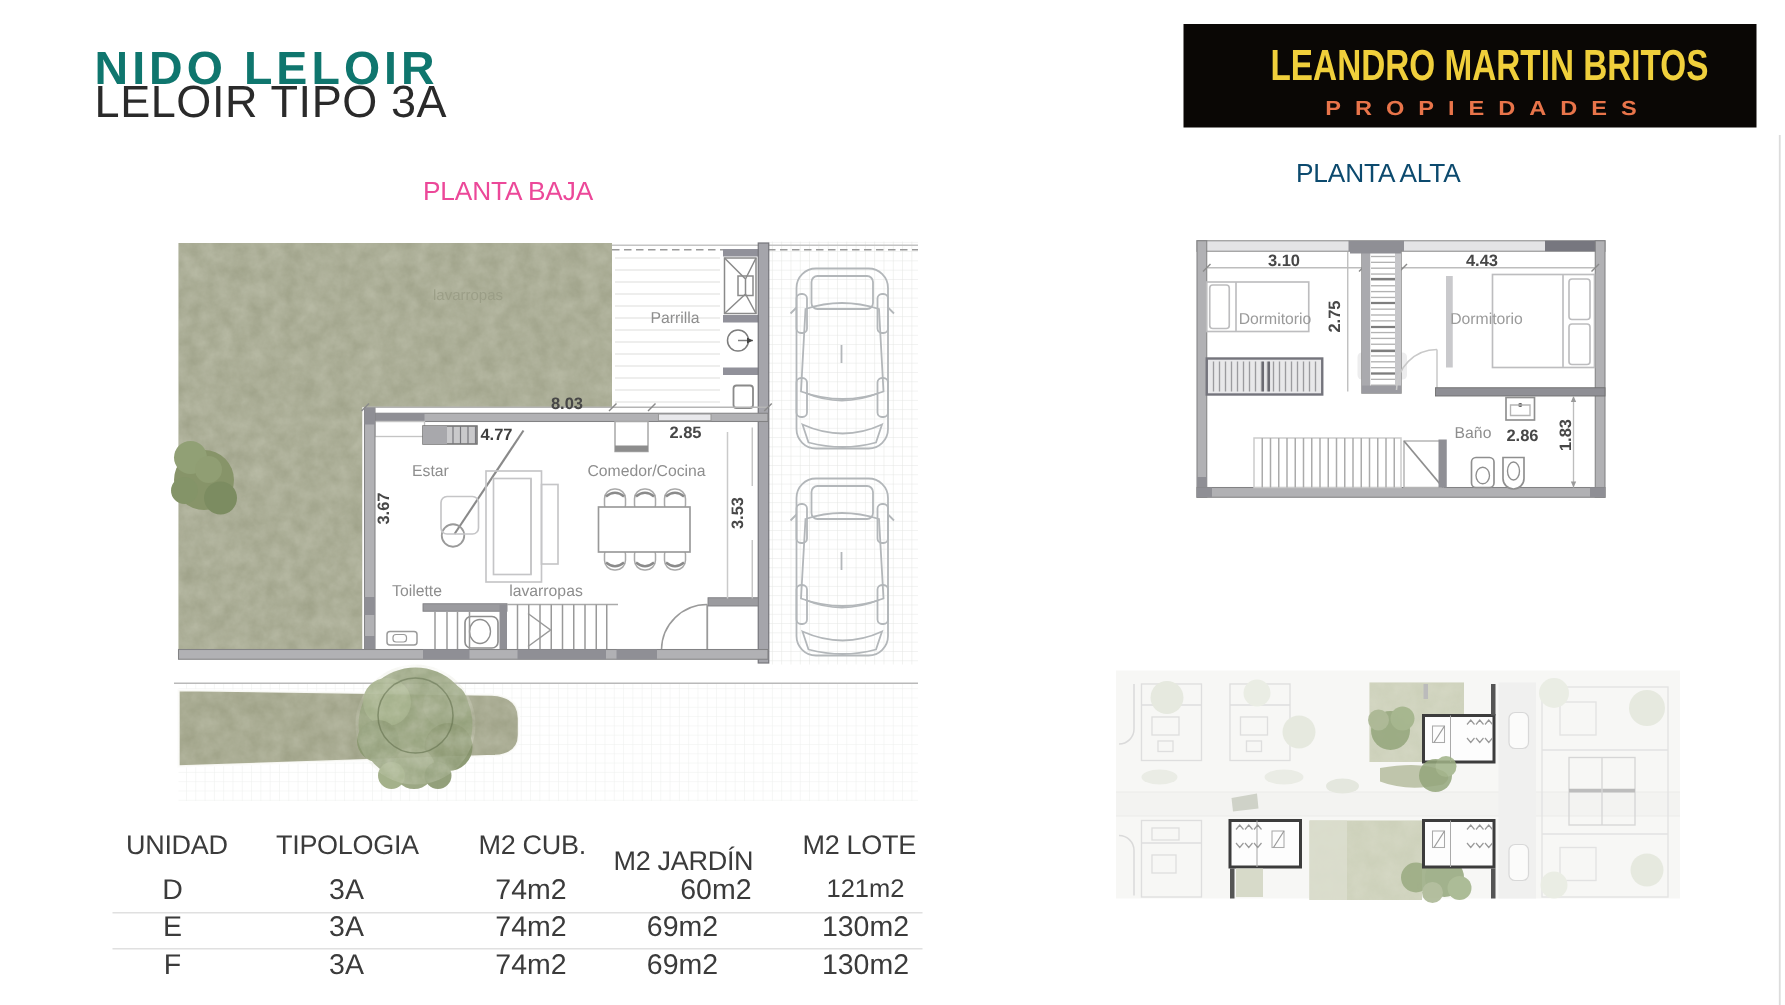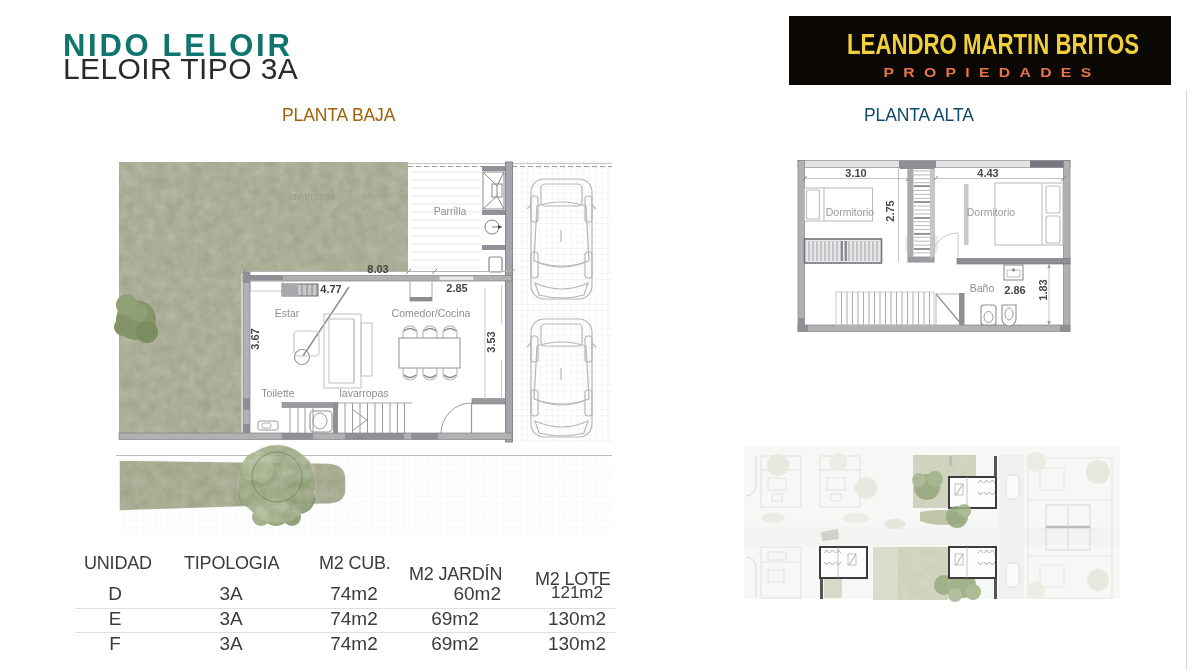--- a/index.html
+++ b/index.html
@@ -15,21 +15,21 @@
 <div class="abs" style="left:63px;top:52px;font-size:30px;font-weight:400;color:#2a2a2a;letter-spacing:0.4px;">LELOIR TIPO 3A</div>
 
 <div class="abs" style="left:789px;top:16px;width:382px;height:69px;background:#0a0705;"></div>
 <svg class="abs" style="left:789px;top:16px;" width="382" height="69" viewBox="0 0 382 69">
 
   <text x="204" y="37.5" text-anchor="middle" textLength="292" lengthAdjust="spacingAndGlyphs" font-family="Liberation Sans" font-weight="bold" font-size="29" fill="#f0cf3b">LEANDRO MARTIN BRITOS</text>
 
   <text x="203" y="60.5" text-anchor="middle" textLength="217" lengthAdjust="spacingAndGlyphs" font-family="Liberation Sans" font-weight="bold" font-size="13.5" letter-spacing="8" fill="#e8744a">PROPIEDADES</text>
 </svg>
 
-<div class="abs" style="left:282px;top:105px;font-size:17.5px;color:#a16207;letter-spacing:-0.1px;">PLANTA BAJA</div>
+<div class="abs" style="left:282px;top:117px;font-size:17.5px;color:#ec4899;letter-spacing:-0.1px;">PLANTA BAJA</div>
 
 <div class="abs" style="left:864px;top:105px;font-size:17.5px;color:#0c4a6e;letter-spacing:-0.1px;">PLANTA ALTA</div>
 
 <svg class="abs" style="left:0;top:0;" width="1190" height="670" viewBox="0 0 1190 670">
   <defs>
     <pattern id="grid" width="6.2" height="6.2" patternUnits="userSpaceOnUse">
       <path d="M6.2 0H0V6.2" fill="none" stroke="#e4e6e3" stroke-width="0.7"></path>
     </pattern>
     <pattern id="gridlight" width="6.2" height="6.2" patternUnits="userSpaceOnUse">
       <path d="M6.2 0H0V6.2" fill="none" stroke="#eef0ed" stroke-width="0.7"></path>
@@ -572,21 +572,21 @@
     <circle cx="1036" cy="590" r="9" fill="#eaede4"></circle>
   </g>
 </svg>
 
 <div class="abs" style="left:0px;top:548px;width:680px;color:#3b3b3b;">
 
   <div class="abs" style="left:84px;top:5px;font-size:18px;letter-spacing:-0.2px;">UNIDAD</div>
   <div class="abs" style="left:184px;top:5px;font-size:18px;letter-spacing:-0.2px;">TIPOLOGIA</div>
   <div class="abs" style="left:319px;top:5px;font-size:18px;letter-spacing:-0.2px;">M2 CUB.</div>
   <div class="abs" style="left:409px;top:16px;font-size:18px;letter-spacing:-0.2px;">M2 JARDÍN</div>
-  <div class="abs" style="left:535px;top:21px;font-size:18px;letter-spacing:-0.2px;">M2 LOTE</div>
+  <div class="abs" style="left:535px;top:5px;font-size:18px;letter-spacing:-0.2px;">M2 LOTE</div>
 
   <div class="abs" style="left:82px;top:35px;width:66px;text-align:center;font-size:19px;">D</div>
   <div class="abs" style="left:185px;top:35px;width:92px;text-align:center;font-size:19px;">3A</div>
   <div class="abs" style="left:318px;top:35px;width:72px;text-align:center;font-size:19px;">74m2</div>
   <div class="abs" style="left:409px;top:35px;width:92px;text-align:right;font-size:19px;">60m2</div>
   <div class="abs" style="left:541px;top:35px;width:72px;text-align:center;font-size:17px;">121m2</div>
 
   <div class="abs" style="left:75px;top:59.5px;width:540px;border-top:1.4px solid #e0e0e0;"></div>
 
   <div class="abs" style="left:82px;top:60px;width:66px;text-align:center;font-size:19px;">E</div>

